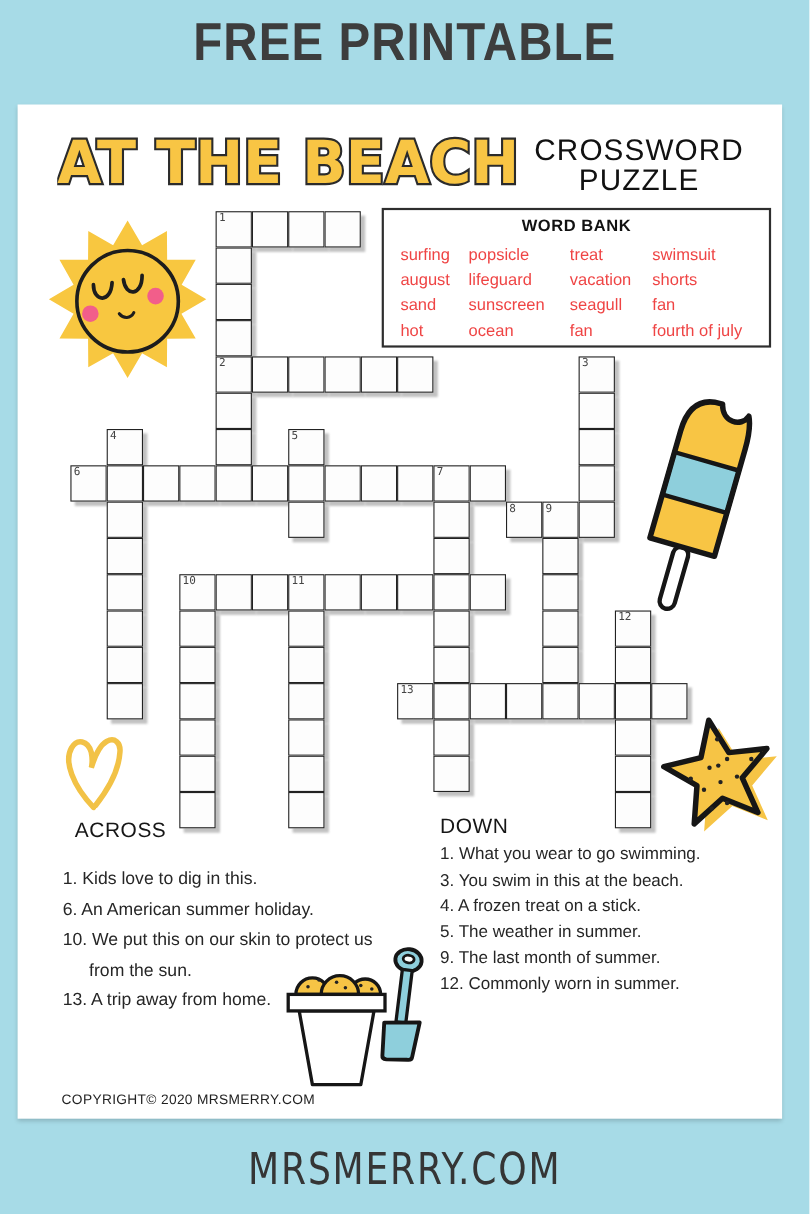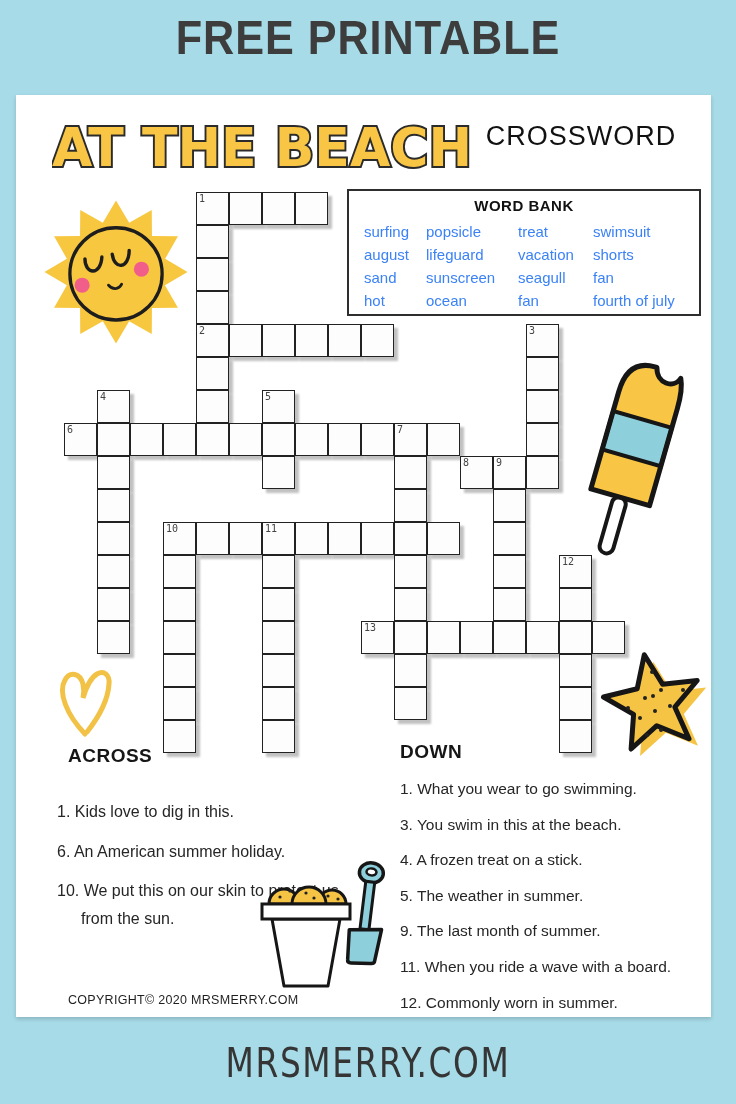--- a/index.html
+++ b/index.html
@@ -10,53 +10,54 @@
         font-family:"Liberation Sans",sans-serif;transform:scale(.96,1.08);}
   .card{position:absolute;left:16px;top:95px;width:695px;height:922px;background:#ffffff;
         box-shadow:0 2px 4px rgba(0,0,0,.18);}
   .title-svg{position:absolute;left:52px;top:112px;}
   .subtitle{position:absolute;left:480px;top:123px;width:202px;text-align:center;
         font-size:27px;line-height:27.5px;letter-spacing:1px;color:#111;}
   .word-bank{position:absolute;left:347px;top:189px;width:354px;height:127px;
         border:2px solid #2e2e2e;background:#fff;box-sizing:border-box;}
   .wb-title{position:absolute;top:6px;left:0;width:100%;text-align:center;
         font-size:15px;font-weight:700;letter-spacing:.5px;color:#111;}
-  .wb-col{position:absolute;top:29px;font-size:15px;line-height:23px;color:#3b82f6;white-space:nowrap;}
+  .wb-col{position:absolute;top:29px;font-size:15px;line-height:23px;color:#ef4444;white-space:nowrap;}
   .grid{position:absolute;left:64px;top:192px;width:561px;height:561px;}
   .cell-shadow{position:absolute;width:33px;height:33px;background:#8f8f8f;opacity:.55;filter:blur(1px);}
   .cell{position:absolute;width:33px;height:33px;background:#fdfdfd;border:1.5px solid #222;
         box-sizing:border-box;}
   .cell-num{position:absolute;top:0px;left:2px;font-size:10px;color:#444;
         font-family:"DejaVu Sans Mono",monospace;}
   .illu{position:absolute;}
-  .section-head{position:absolute;font-size:19px;font-weight:700;letter-spacing:.5px;color:#161616;}
+  .section-head{position:absolute;font-size:19px;font-weight:400;letter-spacing:.5px;color:#161616;}
   .clue-list{position:absolute;color:#262626;}
-  .clue{padding-left:24px;text-indent:-24px;margin-top:12px;}
+  .clue{padding-left:24px;text-indent:-24px;}
   .across-list{left:57px;top:786px;width:296px;font-size:16px;line-height:27.5px;}
   .down-list{left:400px;top:765px;width:298px;font-size:15.5px;line-height:23.6px;}
-  .copyright{position:absolute;left:68px;top:993px;font-size:12.5px;letter-spacing:.3px;color:#1f1f1f;}
+  .copyright{position:absolute;left:56px;top:993px;font-size:12.5px;letter-spacing:.3px;color:#1f1f1f;}
   .site-footer{position:absolute;left:0;top:1040px;width:736px;text-align:center;
         font-size:40px;color:#353535;letter-spacing:2px;transform:scale(.82,1);
         font-family:"DejaVu Sans",sans-serif;}
 </style>
 </head>
 <body>
 
 <div class="page">
 
   <div class="banner-title">FREE PRINTABLE</div>
 
   <div class="card"></div>
 
   <svg class="title-svg" width="430" height="72" viewBox="0 0 430 72">
     <text x="0" y="54" textLength="420" lengthAdjust="spacingAndGlyphs" style="font-family:'DejaVu Sans',sans-serif;font-weight:bold;font-size:54px;
                  fill:#f8c544;stroke:#2b2b2b;stroke-width:4px;paint-order:stroke;">AT THE BEACH</text>
   </svg>
   <div class="subtitle">
     <div>CROSSWORD</div>
+    <div>PUZZLE</div>
   </div>
 
   <div class="word-bank">
     <div class="wb-title">WORD BANK</div>
     <div>
         <div class="wb-col" style="left: 15px;">
           <div>surfing</div>
           <div>august</div>
           <div>sand</div>
           <div>hot</div>
@@ -326,28 +327,28 @@
     <path d="M 33 76 C 14 56 6 34 13 22 C 18 13 28 15 31 26 C 32 31 32 36 31 40 C 34 30 38 20 45 16 C 52 12 58 17 57 26 C 56 42 46 60 35 74" fill="none" stroke="#f2c246" stroke-width="5" stroke-linecap="round"></path>
   </svg>
 
   <div class="section-head" style="left:68px;top:745px;">ACROSS</div>
   <div class="section-head" style="left:400px;top:741px;">DOWN</div>
 
   <div class="clue-list across-list">
       <div class="clue">1. Kids love to dig in this.</div>
       <div class="clue">6. An American summer holiday.</div>
       <div class="clue">10. We put this on our skin to protect us from the sun.</div>
+      <div class="clue">13. A trip away from home.</div>
     </div>
   <div class="clue-list down-list">
       <div class="clue">1. What you wear to go swimming.</div>
       <div class="clue">3. You swim in this at the beach.</div>
       <div class="clue">4. A frozen treat on a stick.</div>
       <div class="clue">5. The weather in summer.</div>
       <div class="clue">9. The last month of summer.</div>
-      <div class="clue">11. When you ride a wave with a board.</div>
       <div class="clue">12. Commonly worn in summer.</div>
     </div>
 
   <svg class="illu" style="left:250px;top:856px;" width="150" height="142" viewBox="0 0 150 142">
     <path d="M 19 48 A 15 15 0 0 1 49 48 Z" fill="#f6c445" stroke="#161616" stroke-width="3"></path>
     <path d="M 68 48 A 14 14 0 0 1 96 48 Z" fill="#f6c445" stroke="#161616" stroke-width="3"></path>
     <path d="M 42 48 A 17 17 0 0 1 76 48 Z" fill="#f6c445" stroke="#161616" stroke-width="3"></path>
     <g fill="#222222">
       <circle cx="30" cy="41" r="1.6"></circle>
         <circle cx="40" cy="35" r="1.6"></circle>

